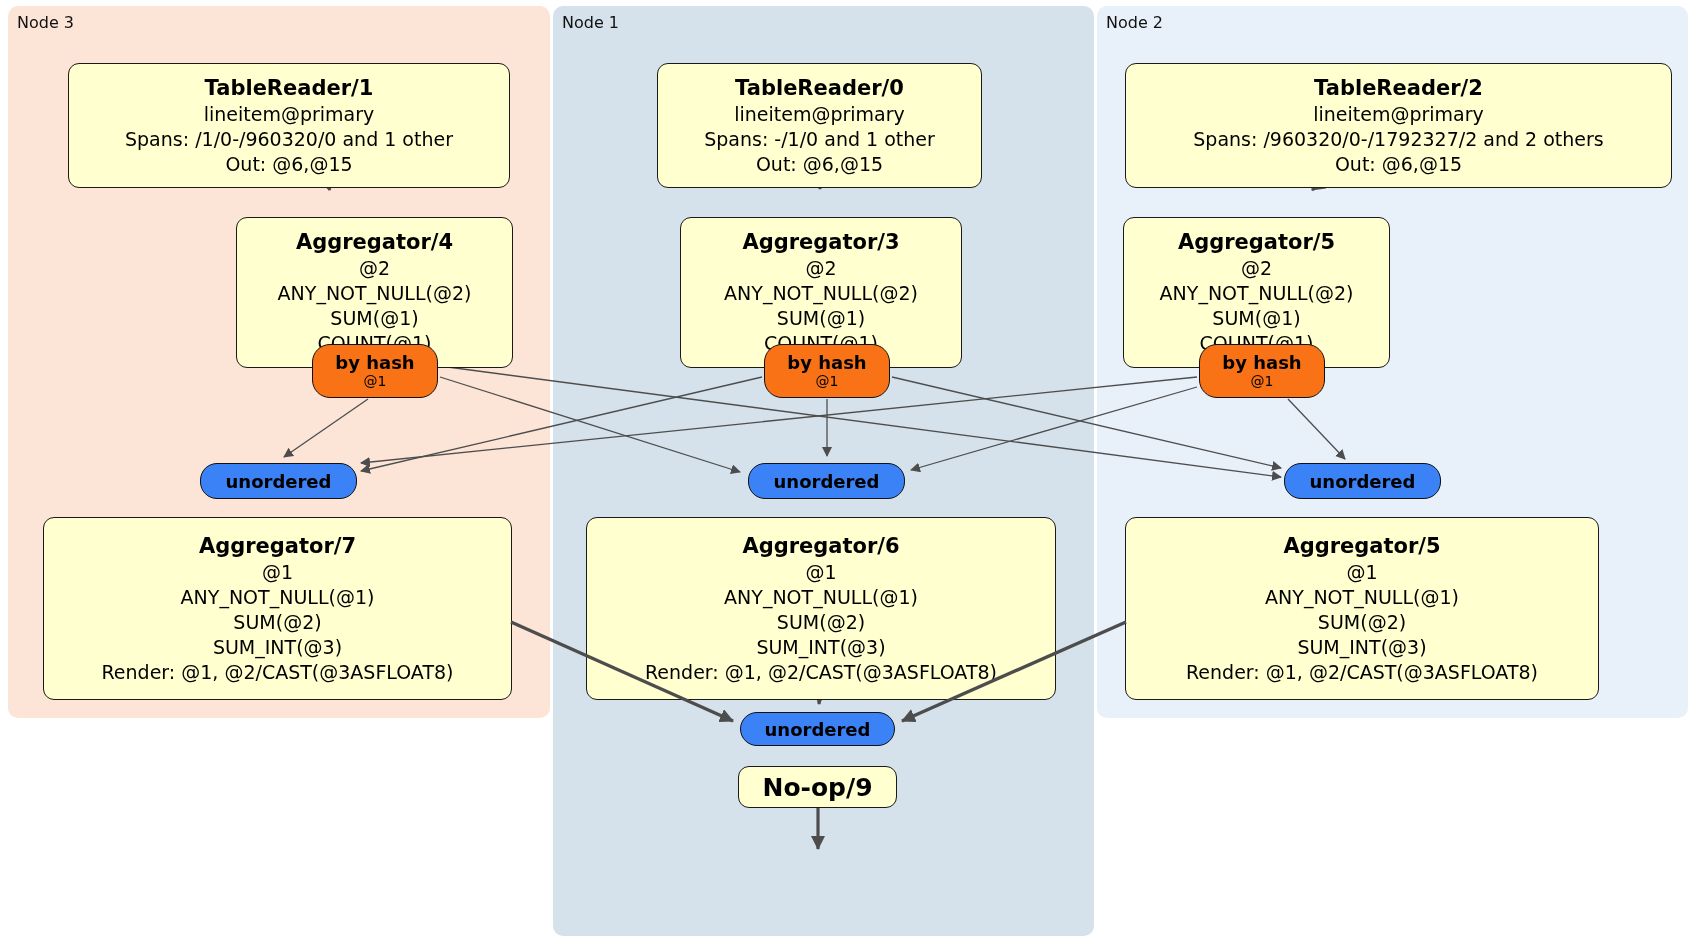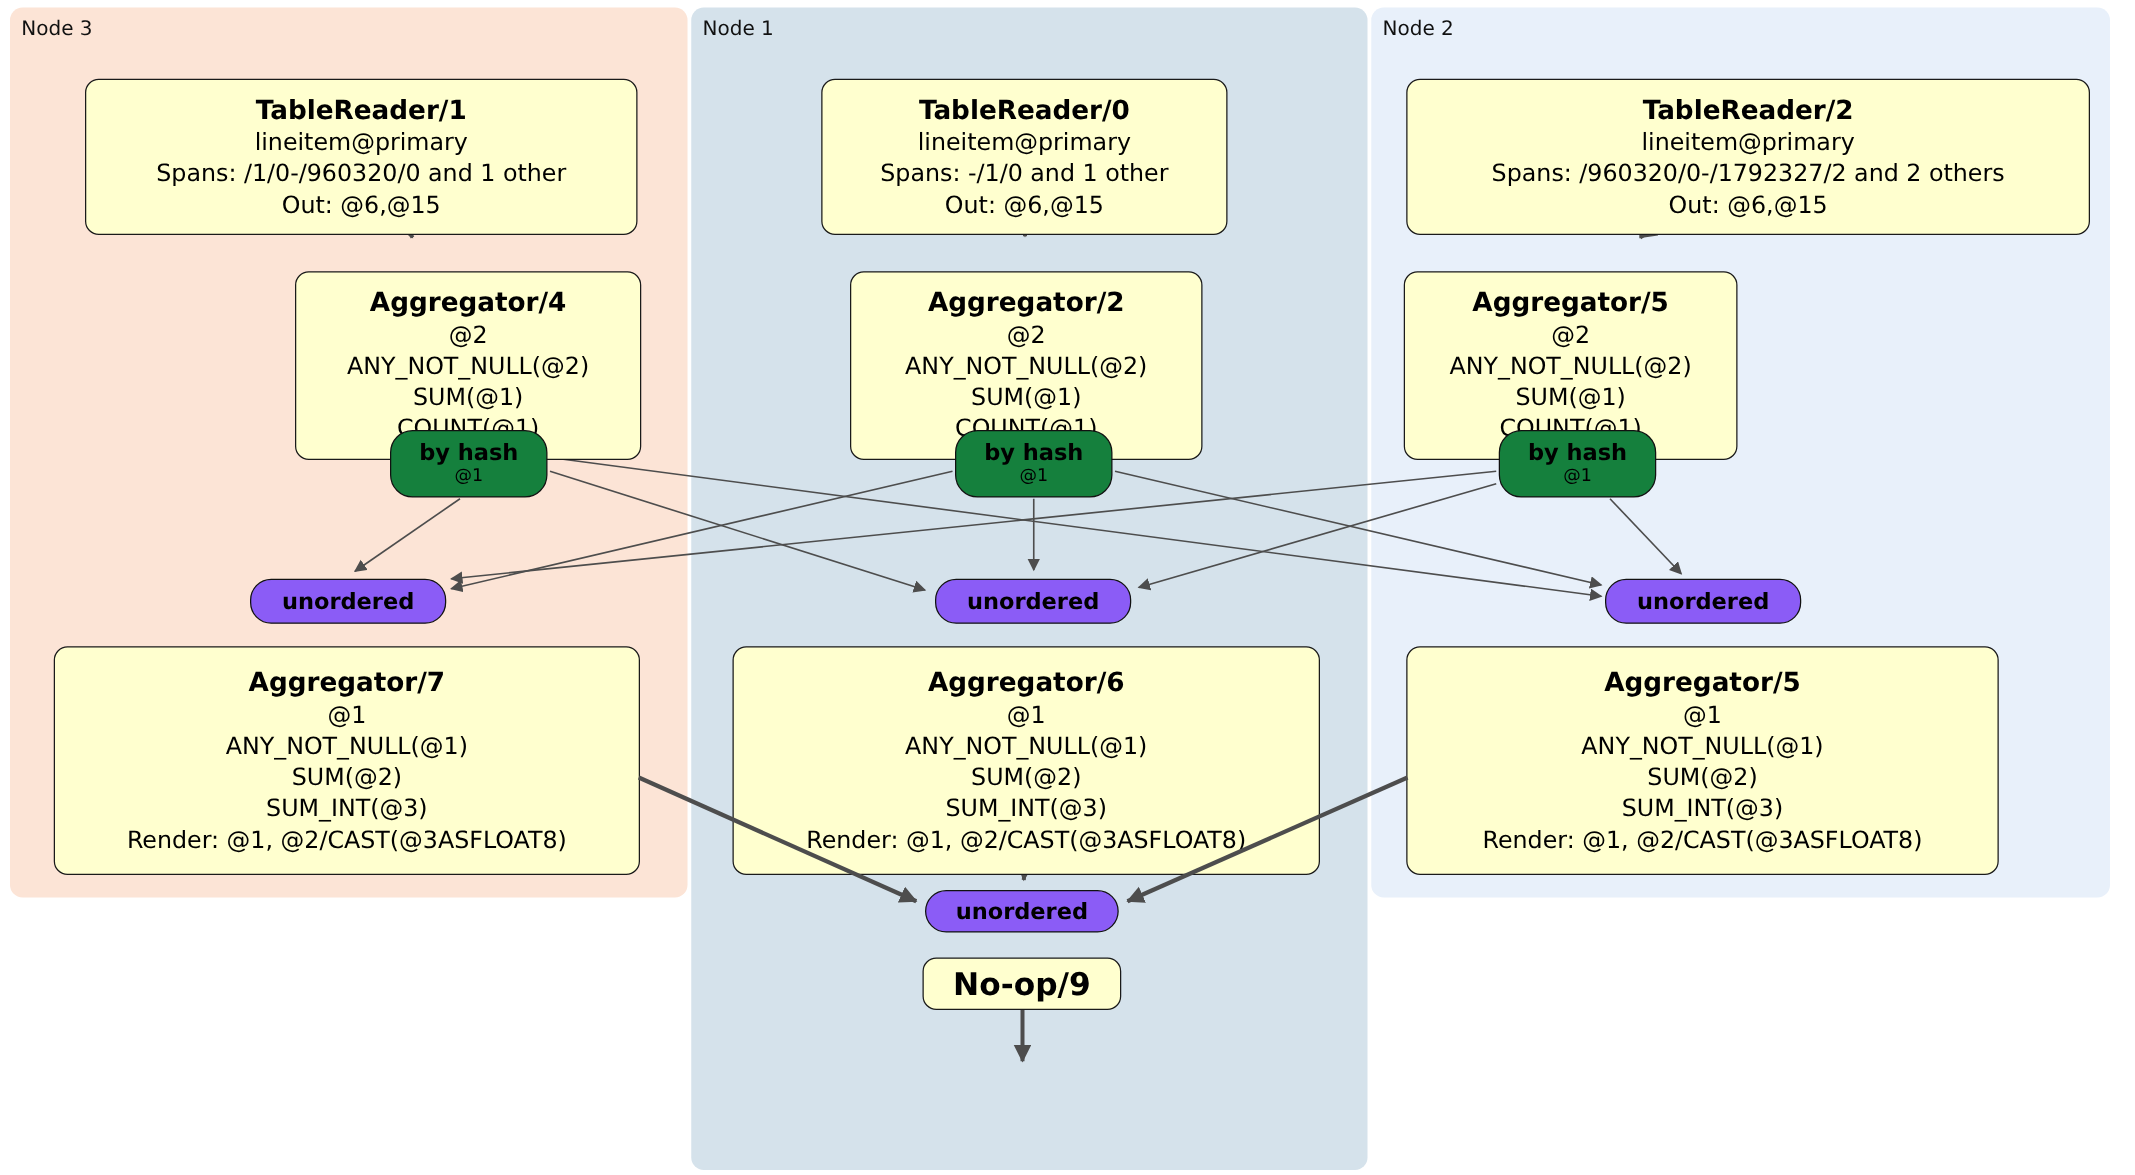--- a/index.html
+++ b/index.html
@@ -25,22 +25,22 @@
     text-align:center; color:#000;margin-top:20px;
   }
   .op-title { font-size:21px; font-weight:bold; line-height:27px; white-space:nowrap; }
   .op-line  { font-size:19px; line-height:25px; white-space:nowrap; }
   .big-title { font-size:25px; font-weight:bold; }
   .pill {
     position:absolute; z-index:2; box-sizing:border-box;
     border:1.8px solid #111; display:flex; flex-direction:column;
     justify-content:center; align-items:center; text-align:center; color:#000;
   }
-  .pill-hash { background:#15803d; border-radius:18px; }
-  .pill-sync { background:#8b5cf6; border-radius:17px; }
+  .pill-hash { background:#f97316; border-radius:18px; }
+  .pill-sync { background:#3b82f6; border-radius:17px; }
   .pill-title { font-size:18px; font-weight:bold; line-height:21px; white-space:nowrap; }
   .pill-sub   { font-size:14px; line-height:17px; white-space:nowrap; }
 </style>
 </head>
 <body>
 
 <div class="canvas">
 
   <div class="region region-node3">
     <span class="region-label">Node 3</span>
@@ -101,21 +101,21 @@
     <div class="op-line">Render: @1, @2/CAST(@3ASFLOAT8)</div>
   </div>
 
   <div class="opbox" style="left:657px;top:43px;width:325px;height:125px">
     <div class="op-title">TableReader/0</div>
     <div class="op-line">lineitem@primary</div>
     <div class="op-line">Spans: -/1/0 and 1 other</div>
     <div class="op-line">Out: @6,@15</div>
   </div>
   <div class="opbox" style="left:680px;top:197px;width:282px;height:151px">
-    <div class="op-title">Aggregator/2</div>
+    <div class="op-title">Aggregator/3</div>
     <div class="op-line">@2</div>
     <div class="op-line">ANY_NOT_NULL(@2)</div>
     <div class="op-line">SUM(@1)</div>
     <div class="op-line">COUNT(@1)</div>
   </div>
   <div class="opbox" style="left:586px;top:497px;width:470px;height:183px">
     <div class="op-title">Aggregator/6</div>
     <div class="op-line">@1</div>
     <div class="op-line">ANY_NOT_NULL(@1)</div>
     <div class="op-line">SUM(@2)</div>

